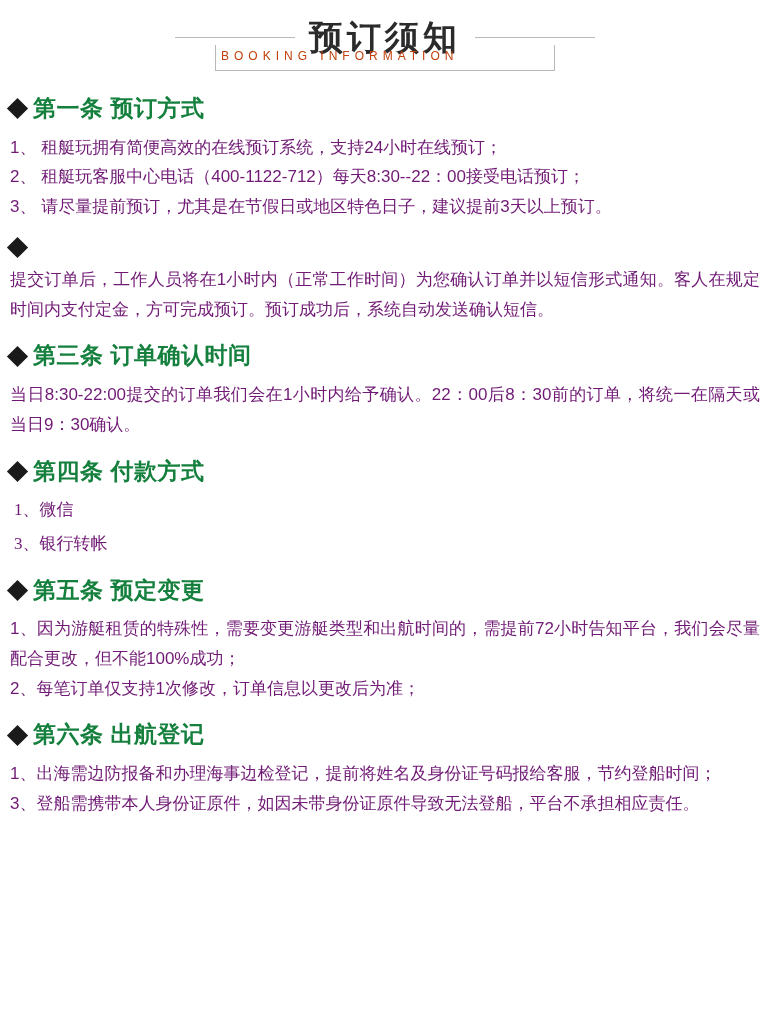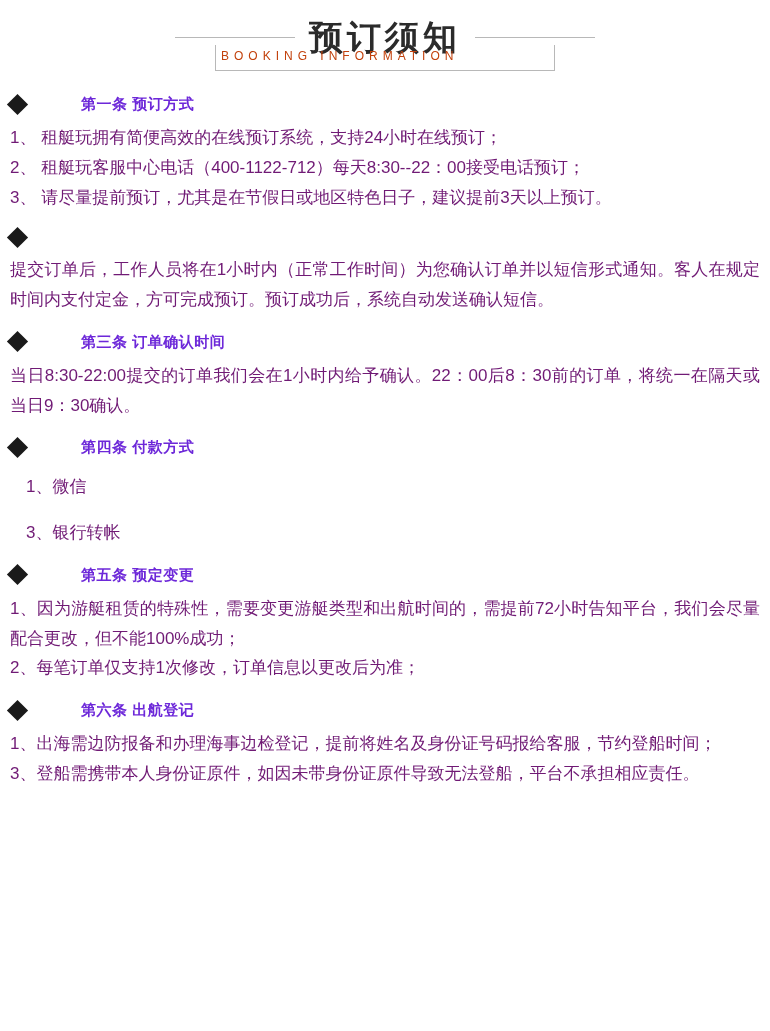--- a/index.html
+++ b/index.html
@@ -81,26 +81,25 @@
   }
   .diamond-shape {
     width: 15px;
     height: 15px;
     background: #1a1a1a;
     transform: rotate(45deg);
     flex: 0 0 auto;
     margin-right: 2px;
   }
   .section-title {
-    font-size: 15px;
+    font-size: 23px;
     font-weight: bold;
-    color: #6d28d9;
+    color: #15803d;
     letter-spacing: 0.5px;
     line-height: 1.2;
-    margin-left: 48px;
   }
   .section-body {
     font-size: 17px;
     line-height: 1.75;
     color: #701a75;
   }
   .para {
     margin: 0;
     text-align: justify;
   }
@@ -108,21 +107,22 @@
     margin: 0;
     padding: 0;
     list-style: none;
   }
   .numbered li {
     margin: 0;
     padding: 0;
     text-align: justify;
   }
   .plain-list li {
-    margin: 16px;
+    margin: 4px;
+    font-family: Liberation Serif, serif;
   }
 </style>
 </head>
 <body>
 
 <div class="page">
 
   <div class="doc-header">
     <div class="title-row">
       <div class="title-rule"></div>

